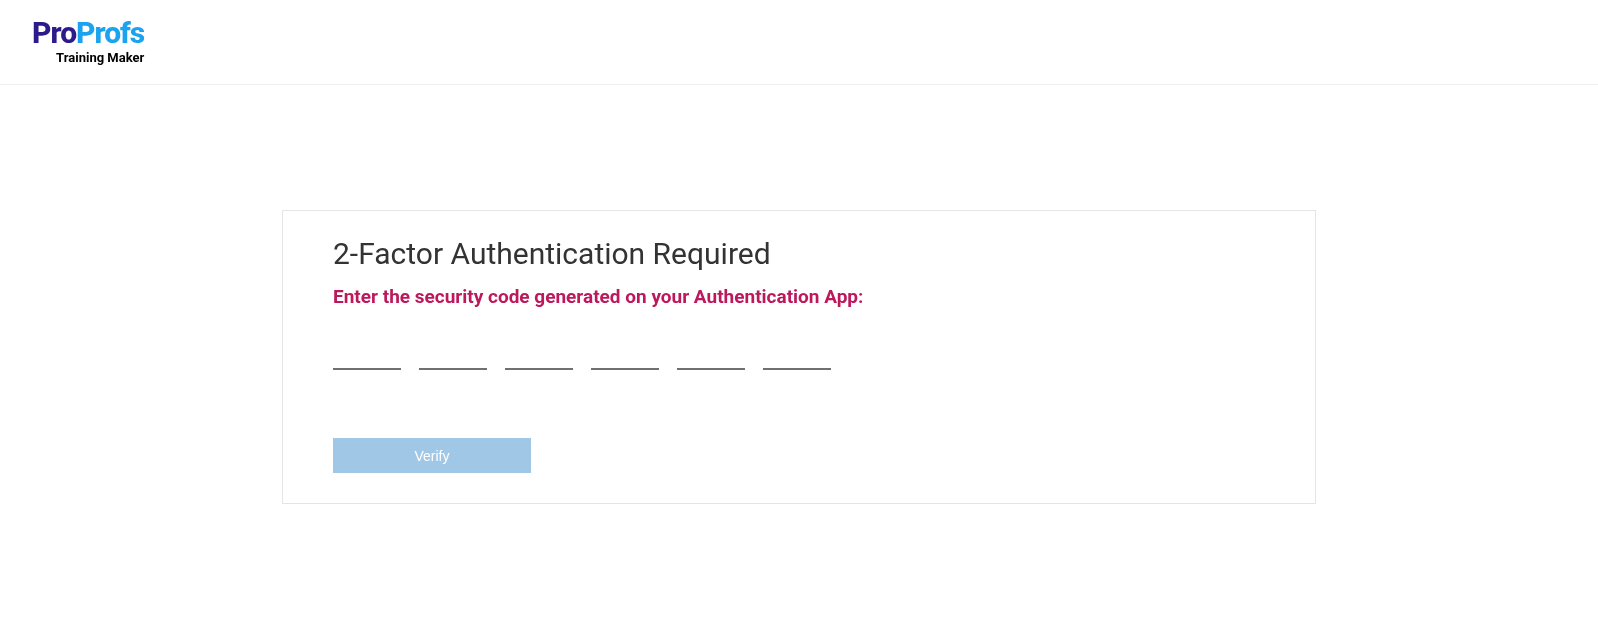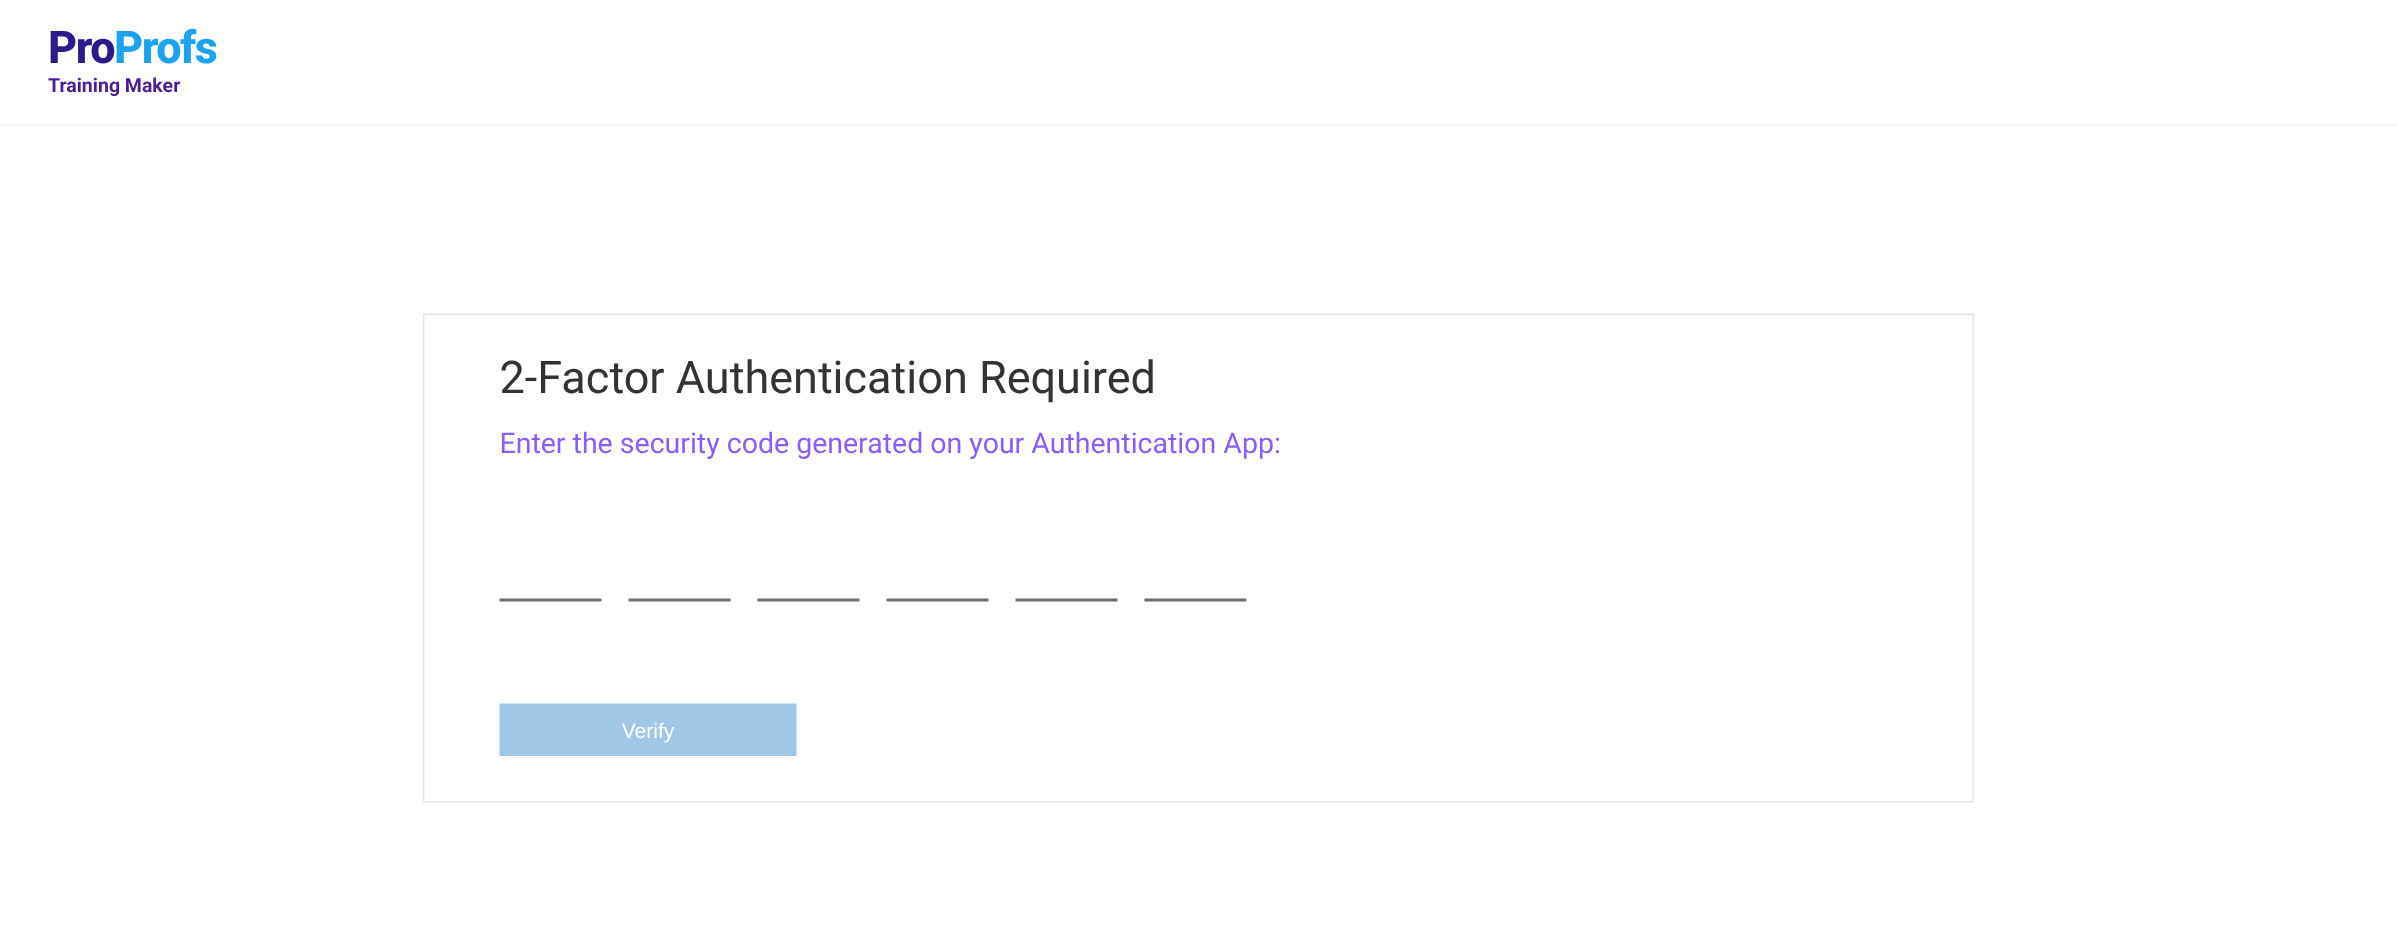--- a/index.html
+++ b/index.html
@@ -26,46 +26,47 @@
       letter-spacing: -1px;
       line-height: 1;
     }
     .logo-pro1 {
       color: #2d1b8c;
     }
     .logo-pro2 {
       color: #1ba3f0;
     }
     .logo-sub {
-      color: #4c1d95;
+      color: #000000;
       font-size: 13px;
       font-weight: 700;
+      text-align: right;
       margin-top: 2px;
     }
     .main {
       display: flex;
       justify-content: center;
       padding-top: 125px;
     }
     .card {
       width: 1034px;
       border: 1px solid #e5e5e5;
       padding: 25px 50px 30px 50px;
     }
     .card-title {
       font-size: 30px;
       font-weight: 400;
       color: #333333;
       margin-bottom: 14px;
     }
     .card-subtitle {
       font-size: 19px;
-      color: #8b5cf6;
-      font-weight: 400;
-      margin-bottom: 46px;
+      color: #be185d;
+      font-weight: 700;
+      margin-bottom: 14px;
     }
     .code-inputs {
       display: flex;
       gap: 18px;
       margin-bottom: 68px;
     }
     .code-input {
       width: 68px;
       height: 48px;
       border: none;

